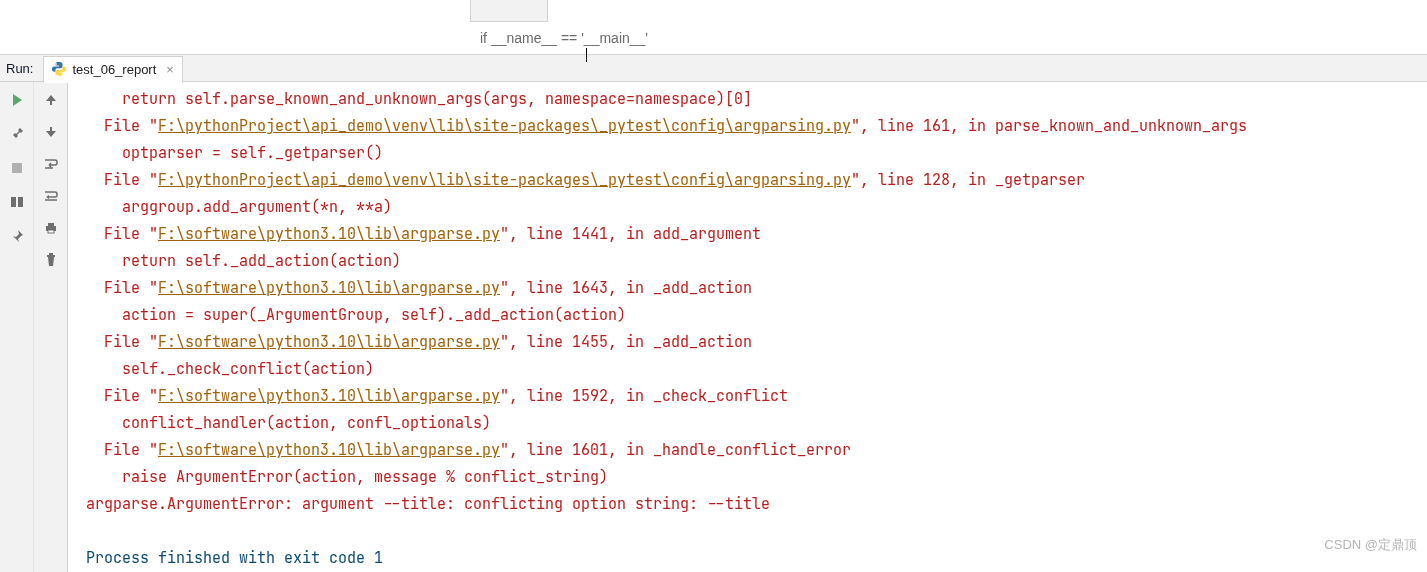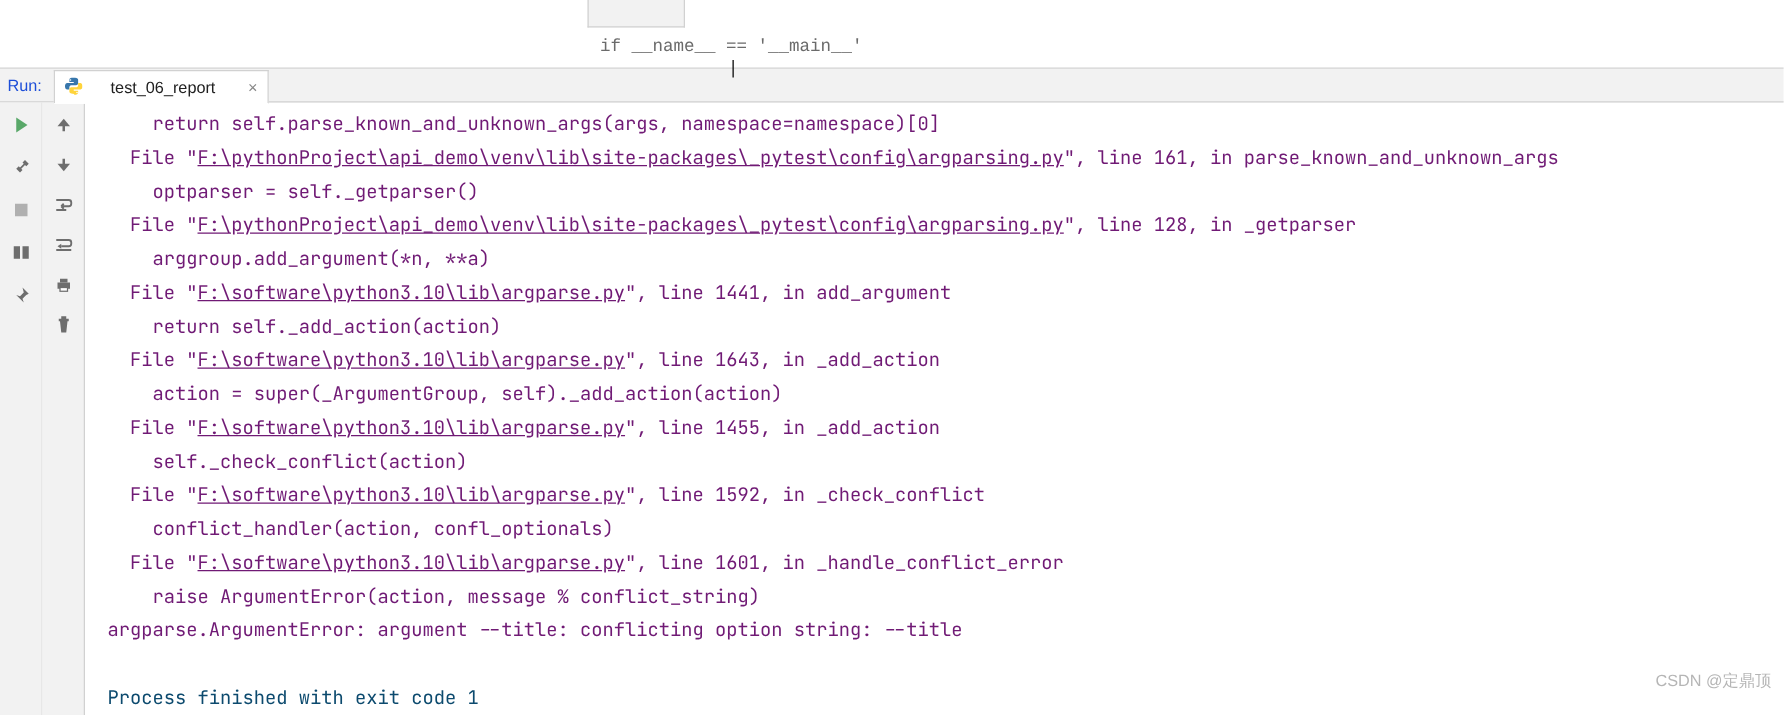--- a/index.html
+++ b/index.html
@@ -26,53 +26,53 @@
     height: 22px;
     background: #f2f2f2;
     border: 1px solid #d1d1d1;
     border-top: none;
   }
   .breadcrumb-line {
     position: absolute;
     left: 480px;
     top: 30px;
     color: #6b6b6b;
-    font-family: Liberation Mono, monospace;
+    font-family: Liberation Sans, sans-serif;
     font-size: 14px;
   }
   .caret-line {
     position: absolute;
     left: 586px;
     top: 48px;
     width: 1px;
     height: 14px;
     background: #000;
   }
   .run-header {
     display: flex;
     align-items: center;
     height: 27px;
     border-bottom: 1px solid #d1d1d1;
     background: #f2f2f2;
     padding-left: 6px;
   }
   .run-label {
-    color: #1d4ed8;
+    color: #0f172a;
     font-size: 13px;
     margin-right: 10px;
   }
   .run-tab {
     display: flex;
     align-items: center;
     background: #fff;
     border: 1px solid #d1d1d1;
     border-bottom: 1px solid #fff;
     height: 27px;
     padding: 0 8px;
-    gap: 22px;
+    gap: 6px;
     position: relative;
     top: 1px;
   }
   .py-icon {
     width: 14px; height: 14px;
   }
   .tab-close {
     color: #888;
     font-size: 13px;
     margin-left: 4px;
@@ -111,22 +111,22 @@
   .console {
     flex: 1;
     padding: 4px 0 0 18px;
     font-family: "JetBrains Mono", Consolas, monospace;
     font-size: 15px;
     line-height: 27px;
     white-space: pre;
     overflow: hidden;
     color: #000;
   }
-  .tb-red { color: #701a75; }
-  .tb-link { color: #701a75; text-decoration: underline; }
+  .tb-red { color: #b91c1c; }
+  .tb-link { color: #a16207; text-decoration: underline; }
   .exit-line { color: #0c4a6e; }
   .watermark {
     position: absolute;
     right: 10px;
     bottom: 18px;
     color: rgba(120,120,120,0.55);
     font-size: 13px;
     margin-top: 29px;
   }
 </style>

